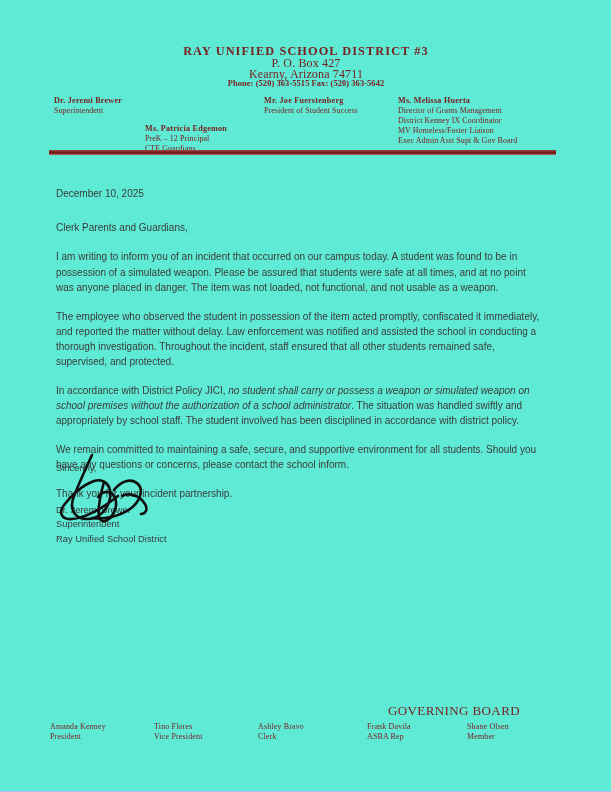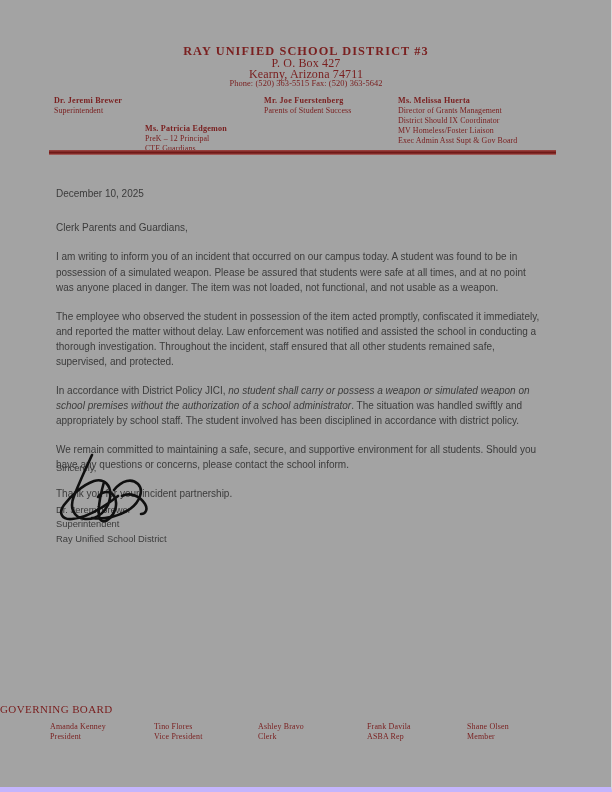--- a/index.html
+++ b/index.html
@@ -4,25 +4,25 @@
 <style>
   html, body {
     margin: 0;
     padding: 0;
     background: #ffffff;
   }
   .page {
     position: relative;
     width: 612px;
     height: 792px;
-    background: #a3a3a3;
+    background: #5eead4;
     overflow: hidden;
     box-sizing: border-box;
     border-right: 1px solid #d8d8d8;
-    border-bottom: 5px solid #c4b5fd;
+    border-bottom: 1px solid #c4b5fd;
   }
 
   
   .letterhead {
     position: absolute;
     left: 0;
     top: 44px;
     width: 612px;
     text-align: center;
   }
@@ -37,21 +37,21 @@
   }
   .addr-line {
     font-family: "Liberation Serif", "DejaVu Serif", serif;
     font-size: 12px;
     color: #7a2020;
     line-height: 10.6px;
     letter-spacing: 0.15px;
     white-space: nowrap;
   }
   .addr-line.phone {
-    font-weight: normal;
+    font-weight: bold;
     font-size: 8.4px;
     letter-spacing: 0.1px;
   }
 
   
   .admins {
     position: absolute;
     left: 54px;
     top: 96px;
     width: 510px;
@@ -133,23 +133,23 @@
     height: 85px;
     pointer-events: none;
   }
 
   
   .gov-title {
     position: absolute;
     left: 0;
     top: 703px;
     width: 520px;
-    text-align: left;
-    font-family: "Liberation Serif", "DejaVu Serif", serif;
-    font-size: 11px;
+    text-align: right;
+    font-family: "Liberation Serif", "DejaVu Serif", serif;
+    font-size: 13px;
     color: #7a2020;
     letter-spacing: 0.4px;
   }
   .board {
     position: absolute;
     left: 50px;
     top: 722px;
     width: 512px;
   }
   .board-col {
@@ -189,26 +189,26 @@
       <div class="admin-name">Dr. Jeremi Brewer</div>
       <div class="admin-title">Superintendent</div>
     </div>
     <div class="admin-col" style="left:91px;margin-top:28px;">
       <div class="admin-name">Ms. Patricia  Edgemon</div>
       <div class="admin-title">PreK – 12 Principal</div>
       <div class="admin-title">CTE Guardians</div>
     </div>
     <div class="admin-col" style="left:210px;">
       <div class="admin-name">Mr. Joe Fuerstenberg</div>
-      <div class="admin-title">Parents of Student Success</div>
+      <div class="admin-title">President of Student Success</div>
     </div>
     <div class="admin-col" style="left:344px;">
       <div class="admin-name">Ms. Melissa Huerta</div>
       <div class="admin-title">Director of Grants Management</div>
-      <div class="admin-title">District Should  IX Coordinator</div>
+      <div class="admin-title">District Kenney  IX Coordinator</div>
       <div class="admin-title">MV Homeless/Foster Liaison</div>
       <div class="admin-title">Exec Admin Asst Supt &amp; Gov Board</div>
     </div>
   </div>
 
   <div class="rule"></div>
 
   <div class="body-area">
     <p class="date-line">December 10, 2025</p>
     <p class="salutation">Clerk Parents and Guardians,</p>

